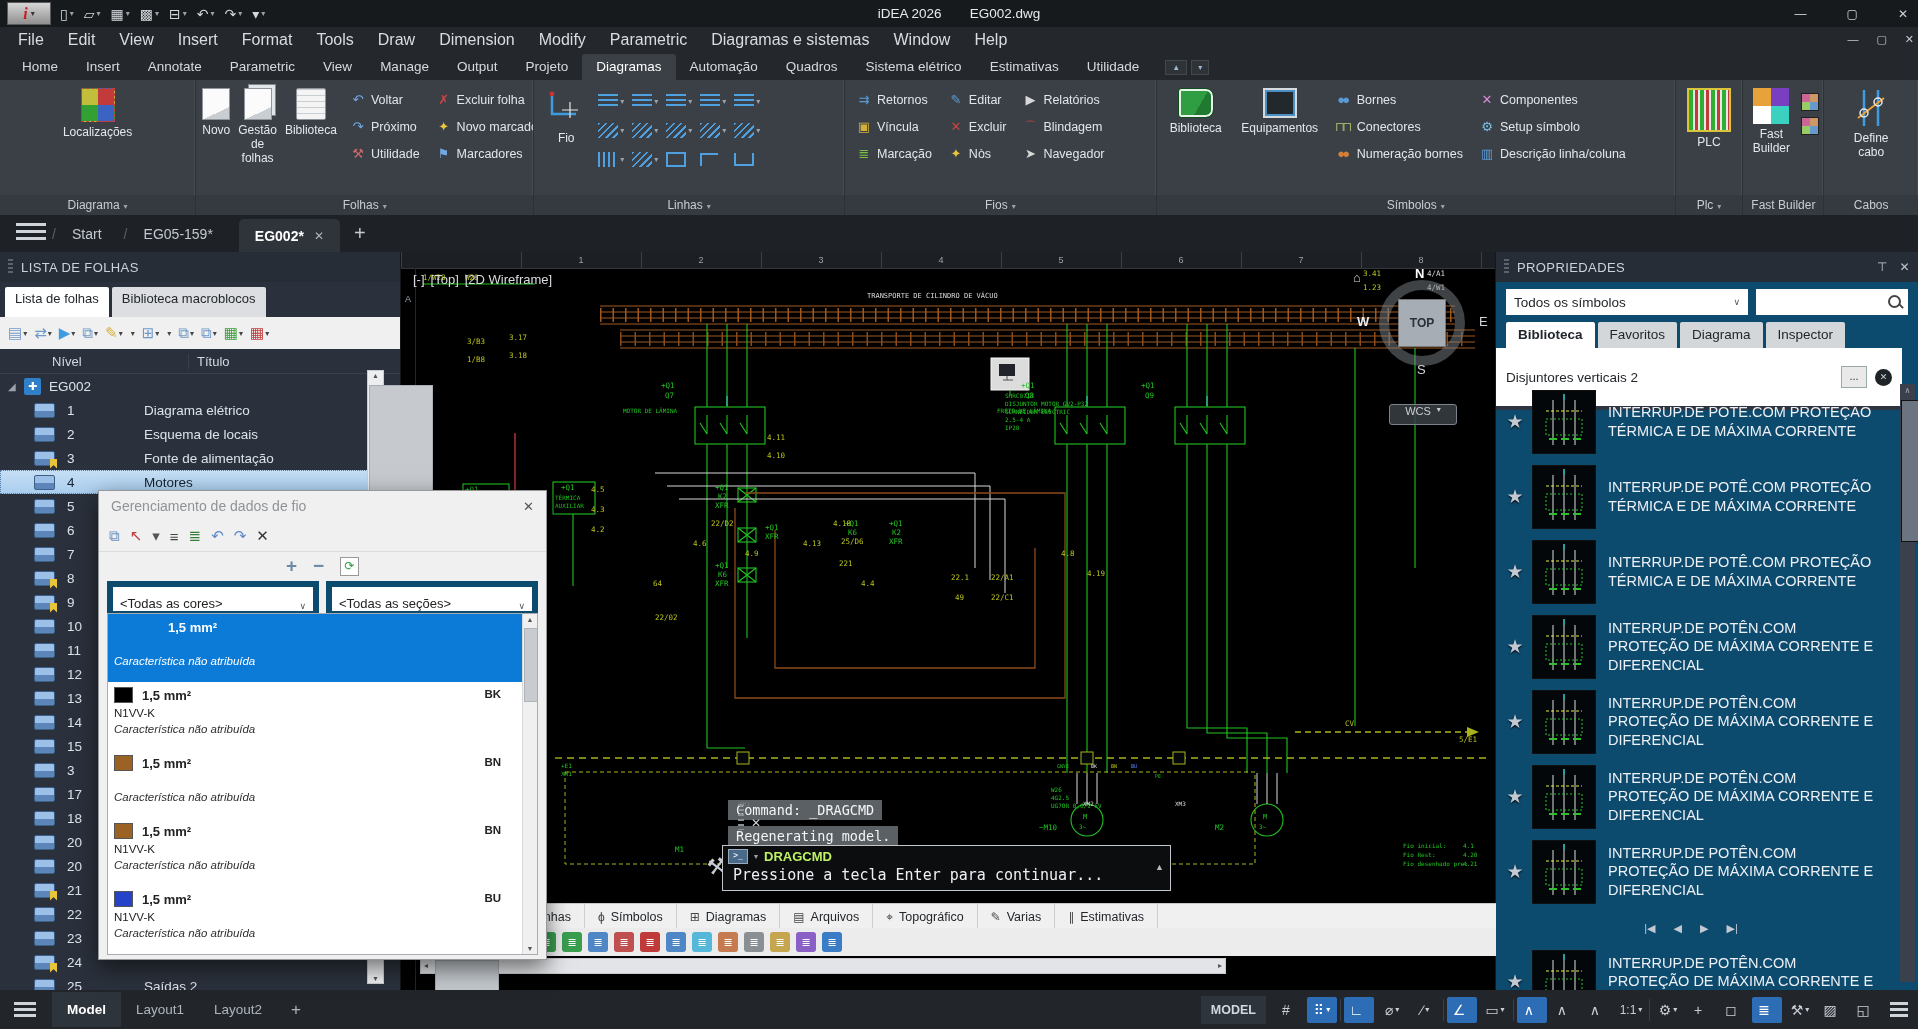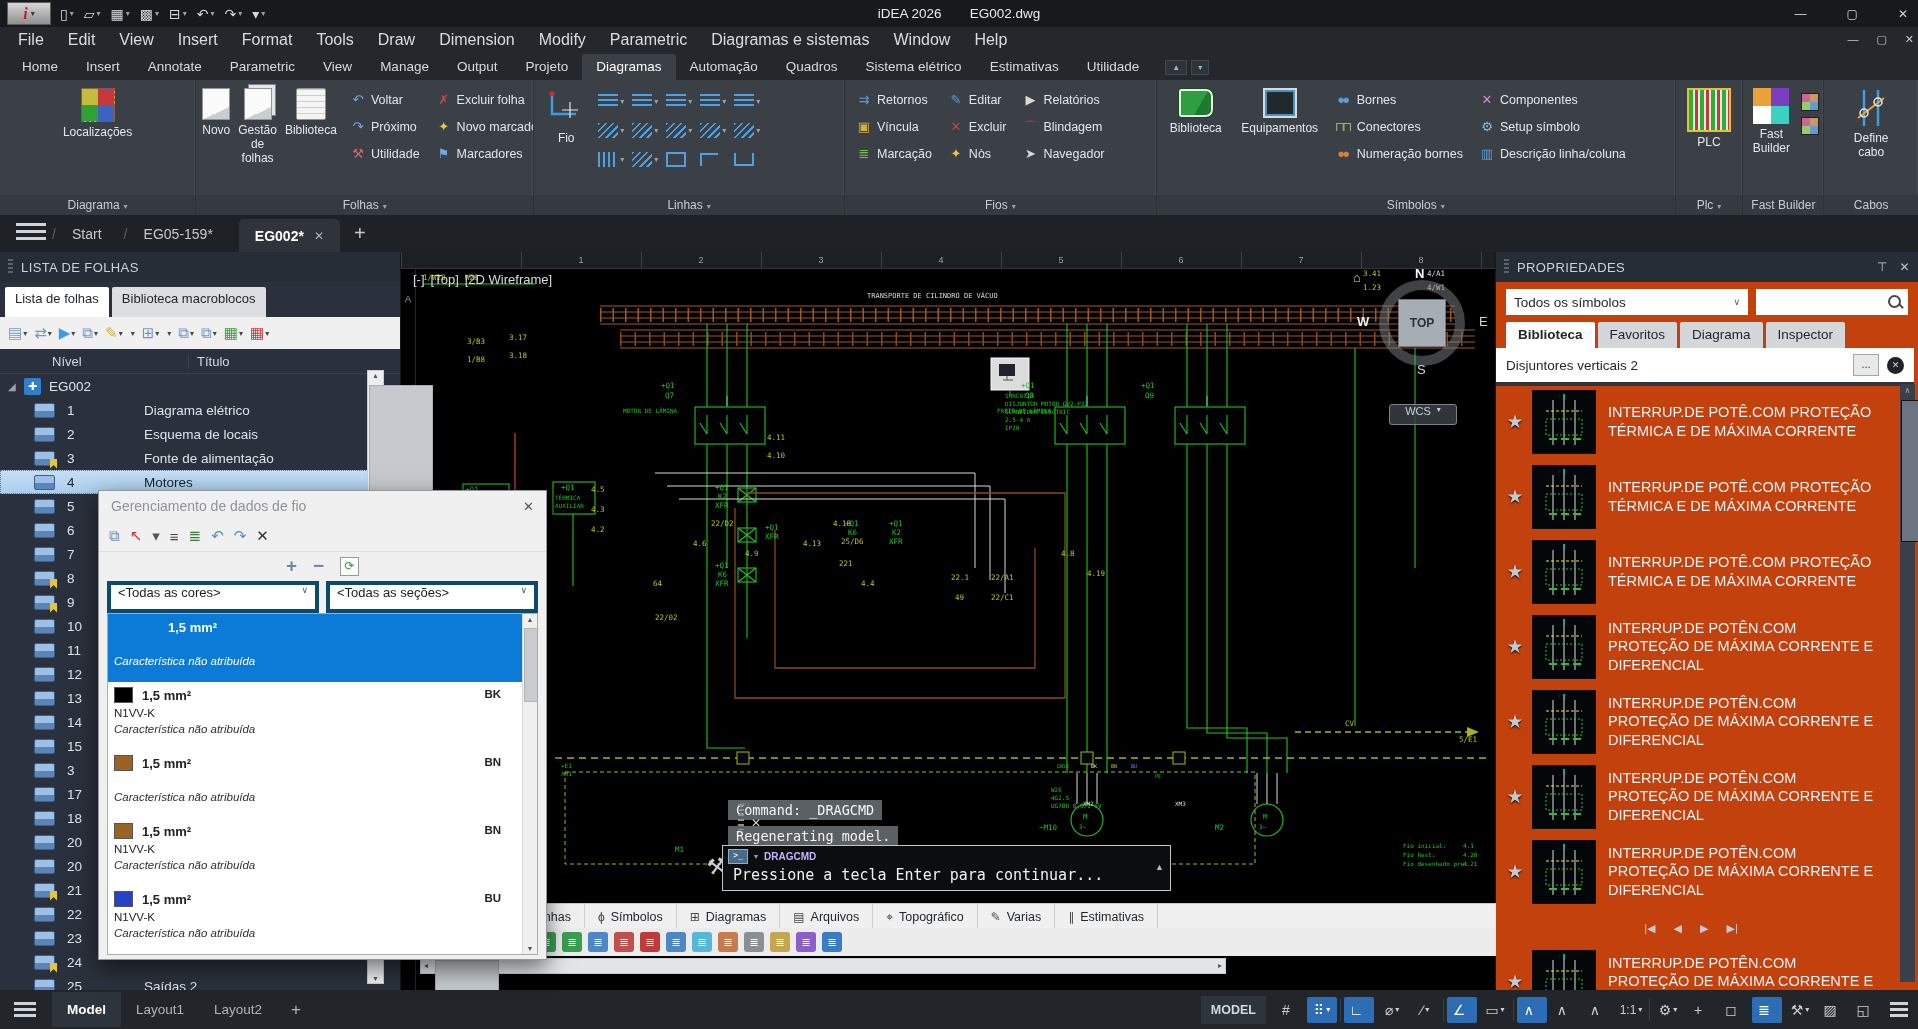--- a/index.html
+++ b/index.html
@@ -111,21 +111,21 @@
   .vc-e{position:absolute;left:128px;top:40px}
   .vc-s{position:absolute;left:66px;top:88px}
   .vc-w{position:absolute;left:6px;top:40px;font-weight:bold;color:#e8ecf0}
   .vc-home{position:absolute;left:2px;top:-4px;font-size:13px}
   .wcs{position:absolute;left:988px;top:152px;width:66px;height:19px;background:rgba(58,63,69,.85);border:1px solid #7d838a;border-radius:3px;color:#c9ced4;font-size:11px;display:flex;align-items:flex-start;justify-content:center;gap:6px;z-index:6}
   .wcs .dd{font-size:8px}
   .ovl{position:absolute;background:rgba(104,109,114,.88);color:#f2f4f6;font-family:"DejaVu Sans Mono",monospace;font-size:13.5px;padding:2px 8px;z-index:7;white-space:nowrap}
   #cmdwin{position:absolute;left:321px;top:593px;width:447px;height:44px;background:#0b0d0f;border:1px solid #c2c6ca;z-index:8}
   .cmdrow1{display:flex;align-items:center;gap:6px;height:20px;padding-left:5px}
   .cmdicon{width:18px;height:13px;background:#4a6a8a;border:1px solid #9ab;color:#fff;font-size:8px;line-height:12px;text-align:center;font-family:"DejaVu Sans Mono",monospace}
-  .cmdname{font-weight:bold;font-size:10px;color:#c4b5fd}
+  .cmdname{font-weight:bold;font-size:13px;color:#bef264}
   .cmdprompt{font-family:"DejaVu Sans Mono",monospace;font-size:15px;color:#eef1f4;padding-left:10px;white-space:nowrap}
   .cmdup{position:absolute;right:6px;top:16px;color:#b6bbc0;font-size:9px}
   .cmdgrip{position:absolute;left:337px;top:552px;width:6px;height:26px;background:repeating-linear-gradient(180deg,#8a9097 0 2px,transparent 2px 5px);z-index:8}
   .cmdclose{position:absolute;left:350px;top:564px;color:#cfd4da;font-size:12px;z-index:8}
   .wrench{position:absolute;left:306px;top:602px;color:#c8cdd2;font-size:22px;z-index:8;transform:rotate(-8deg)}
   .btabs{position:absolute;left:19px;top:651px;width:1075px;height:25px;background:#f0f0f0;display:flex;align-items:stretch;padding-left:85px;z-index:7;border-top:1px solid #c8c8c8}
   .btab{display:flex;align-items:center;gap:6px;padding:0 13px;border-right:1px solid #cfcfcf;color:#23272b;font-size:12.5px;white-space:nowrap}
   .btab .ticon{font-size:12px;color:#444}
   .bicons{position:absolute;left:19px;top:676px;width:1075px;height:28px;background:#ececec;display:flex;align-items:center;gap:6px;padding-left:12px;z-index:7}
   .tbico{width:20px;height:20px;border-radius:3px;display:flex;align-items:center;justify-content:center;color:#fff;font-size:11px}
@@ -135,50 +135,50 @@
   
   #dialog{position:absolute;left:98px;top:490px;width:447px;height:468px;background:#f0f0f0;border:1px solid #96989b;box-shadow:0 8px 22px rgba(0,0,0,.55);z-index:40;color:#222}
   .d-title{height:30px;display:flex;align-items:center;padding:0 12px;color:#8f9398;font-size:14px}
   .d-x{margin-left:auto;color:#555;font-size:13px}
   .d-tools{height:30px;display:flex;align-items:center;gap:10px;padding:0 10px;border-bottom:1px solid #dcdcdc}
   .dico{font-size:15px}
   .d-tools2{height:28px;display:flex;align-items:center;justify-content:center;gap:16px}
   .dbig{color:#6b8aa6;font-size:19px;font-weight:bold}
   .dref{width:17px;height:17px;background:#fff;border:1px solid #999;color:#2f9e43;font-size:12px;line-height:16px;text-align:center}
   .d-filters{display:flex;gap:7px;padding:1px 8px 4px}
-  .dsel{flex:1;height:24px;background:#fff;border:4px solid #0c4a6e;display:flex;align-items:flex-start;padding:0 7px;font-size:13px;color:#222}
+  .dsel{flex:1;height:24px;background:#fff;border:6px solid #0c4a6e;display:flex;align-items:flex-end;padding:0 7px;font-size:13px;color:#222}
   .dsel .dd{margin-left:auto;font-size:9px;color:#555}
   .d-list{position:absolute;left:8px;right:8px;top:122px;bottom:4px;background:#fff;border:1px solid #a8acb0;overflow:hidden}
   .d-item{height:65px;position:relative;padding:3px 36px 0 6px;background:#fff}
   .d-item .l1{display:flex;align-items:center;height:20px}
   .sw{width:17px;height:14px;border:1px solid #555;margin-right:9px;flex:none}
   .dsz{font-weight:bold;font-size:13px}
   .dcode{position:absolute;right:22px;top:6px;font-weight:bold;font-size:11.5px}
   .d-item .l2{font-size:11.5px;min-height:16px;margin-top:2px}
   .d-item .l3{font-size:11.5px;font-style:italic;color:#2f2f2f}
   .d-item.selected{background:#0c7bd8;color:#fff}
   .d-item.selected .l3{color:#fff}
   .d-item.selected .dsz{margin-left:26px}
   .d-scroll{position:absolute;right:0;top:0;bottom:0;width:14px;background:#f0f0f0;border-left:1px solid #d8d8d8}
   .d-scroll .thumb{position:absolute;left:1px;right:1px;top:14px;height:72px;background:#c8ccd0;border:1px solid #b0b4b8}
   .d-scroll .ar{position:absolute;left:0;right:0;text-align:center;font-size:7px;color:#555}
   
-  #rightpanel{position:absolute;left:1496px;top:252px;width:422px;height:738px;background:#c2410c;z-index:10}
+  #rightpanel{position:absolute;left:1496px;top:252px;width:422px;height:738px;background:#0c4a6e;z-index:10}
   .rp-ctl{margin-left:auto;display:flex;gap:12px;color:#c3c9d0;font-size:12px}
   .pin{display:inline-block;transform:rotate(90deg)}
   .rp-filter{display:flex;gap:8px;padding:7px 10px 5px}
   .rsel{width:226px;height:26px;background:#fff;color:#23272b;display:flex;align-items:center;padding:0 8px;font-size:13.5px}
   .rsel .dd{margin-left:auto;color:#555;font-size:9px}
   .rsearch{flex:1;height:26px;background:#fff;position:relative}
   .mag{position:absolute;right:7px;top:6px;width:9px;height:9px;border:2px solid #444;border-radius:50%}
   .mag::after{content:"";position:absolute;left:8px;top:8px;width:6px;height:2px;background:#444;transform:rotate(45deg)}
   .rp-tabs{display:flex;gap:3px;padding:2px 10px 0}
   .rp-tab{background:#d4d7da;color:#23272b;font-size:13.5px;padding:5px 12px 6px;border-radius:2px 2px 0 0}
   .rp-tab.active{background:#fff;font-weight:bold}
-  .rp-pathrow{display:flex;align-items:center;gap:8px;padding:0 10px;height:34px;background:#fff;margin:0 4px 0 0;border-bottom:4px solid #2e3540}
+  .rp-pathrow{display:flex;align-items:center;gap:8px;padding:12px 10px;height:34px;background:#fff;margin:0 16px 0 0;border-bottom:4px solid #2e3540}
   .rp-path{flex:1;display:flex;align-items:center;color:#23272b;font-size:13.5px;height:26px}
   .dots{width:24px;height:20px;border:1px solid #9aa;background:#e9e9e9;color:#333;text-align:center;line-height:18px;font-size:11px}
   .clear{width:17px;height:17px;border-radius:50%;background:#1e2328;color:#cfd4da;font-size:9px;display:flex;align-items:center;justify-content:center}
   .rp-list{position:absolute;left:2px;top:132px;width:386px;height:527px;overflow:hidden}
   .rp-item{height:75px;display:flex;align-items:center}
   .star{width:34px;text-align:center;font-size:19px;color:#c3c9d2;text-shadow:0 1px 2px #000}
   .thumb{width:62px;height:62px;background:#04070a;border:1px solid #111;flex:none}
   .rlabel{flex:1;padding-left:12px;padding-right:4px;font-size:14.5px;line-height:1.25;color:#edf0f4}
   .rp-pager{position:absolute;left:2px;top:663px;width:386px;height:26px;display:flex;align-items:center;justify-content:center;gap:18px;color:#c3c9d2;font-size:11px}
   .rp-partial{position:absolute;left:2px;top:692px;width:386px;height:46px;overflow:hidden}

